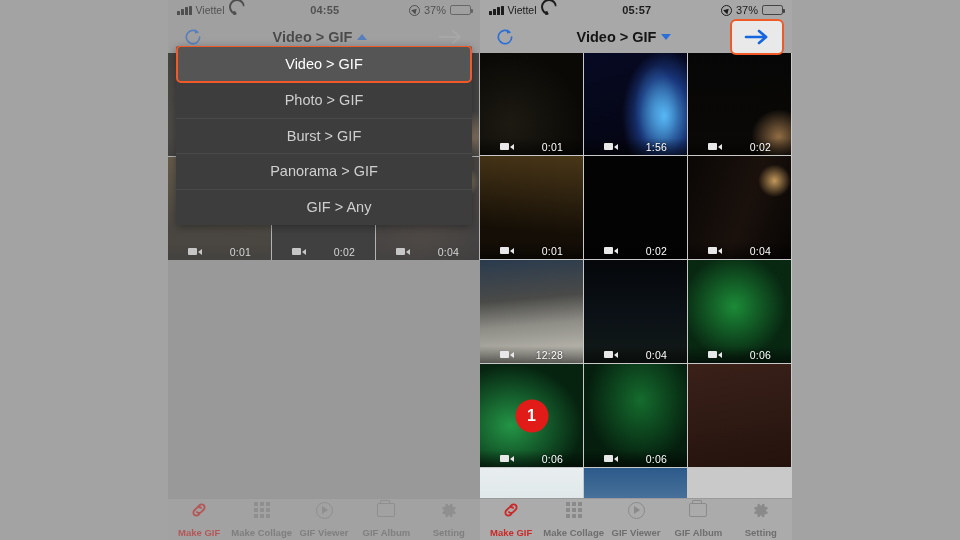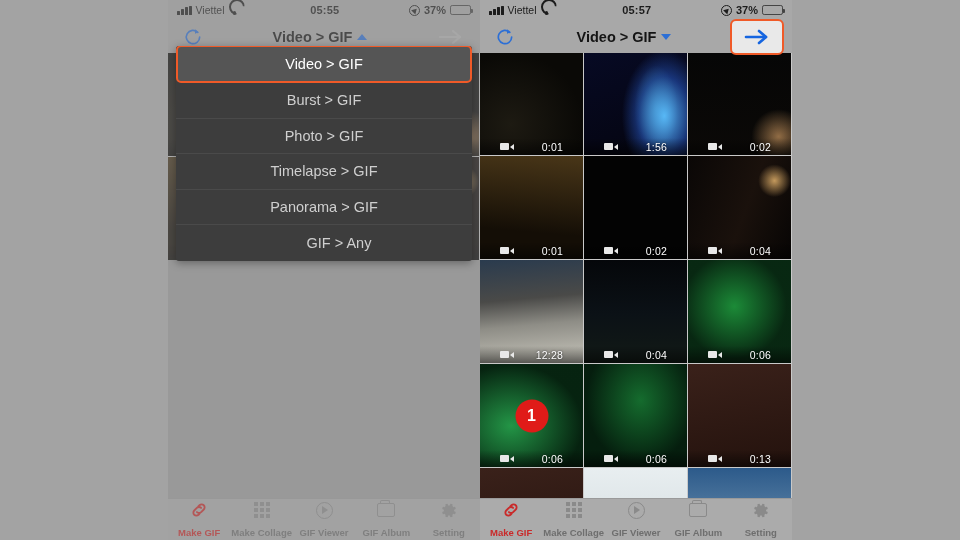--- a/index.html
+++ b/index.html
@@ -65,21 +65,21 @@
     width:11px; height:11px; border:1.6px solid #1c1c1c; border-radius:50%;
     position:relative;
   }
   .loc-icon::after{
     content:""; position:absolute; left:2.2px; top:2.6px;
     width:0; height:0;
     border-left:3px solid transparent; border-right:3px solid transparent;
     border-bottom:5px solid #1c1c1c;
     transform:rotate(45deg);
   }
-  .batt-pct { font-size:11px; font-weight:bold; }
+  .batt-pct { font-size:11px; font-weight:normal; }
   .batt {
     width:21px; height:10px; border:1.3px solid #444; border-radius:2.2px;
     position:relative; padding:1px;
   }
   .batt::after{
     content:""; position:absolute; right:-3px; top:3px;
     width:1.8px; height:4px; background:#444; border-radius:0 1px 1px 0;
   }
   .batt-fill{ height:100%; width:37%; background:#f0c419; border-radius:1px; }
 
@@ -258,21 +258,21 @@
         <div class="sb-left">
           <span class="bars">
               <i></i>
               <i></i>
               <i></i>
               <i></i>
             </span>
           <span class="carrier">Viettel</span>
           <span class="wifi"></span>
         </div>
-        <div class="sb-mid">05:55</div>
+        <div class="sb-mid">04:55</div>
         <div class="sb-right">
           <span class="loc-icon"></span>
           <span class="batt-pct">37%</span>
           <span class="batt"><span class="batt-fill"></span></span>
         </div>
       </div>
 
       <div class="navbar">
         <div class="nav-refresh">
           <svg width="20" height="20" viewBox="0 0 24 24" fill="none" stroke="#2c6fd6" stroke-width="2" stroke-linecap="round">
@@ -355,27 +355,24 @@
           </div>
         </div>
 
       <div class="dim-overlay"></div>
 
       <div class="dropdown" id="dropdown-left">
           <div class="menu-item active">
             <span>Video &gt; GIF</span>
           </div>
           <div class="menu-item">
+            <span>Photo &gt; GIF</span>
+          </div>
+          <div class="menu-item">
             <span>Burst &gt; GIF</span>
-          </div>
-          <div class="menu-item">
-            <span>Photo &gt; GIF</span>
-          </div>
-          <div class="menu-item">
-            <span>Timelapse &gt; GIF</span>
           </div>
           <div class="menu-item">
             <span>Panorama &gt; GIF</span>
           </div>
           <div class="menu-item">
             <span>GIF &gt; Any</span>
           </div>
         </div>
 
       <div class="tabbar" id="tabs-left">
@@ -577,30 +574,20 @@
             <div class="meta">
               <span class="vid-icon">
                 <span class="body"></span>
                 <span class="lens"></span>
               </span>
               <span class="dur">0:06</span>
             </div>
           </div>
           <div class="cell">
             <div class="thumb t-brown"></div>
-            <div class="meta">
-              <span class="vid-icon">
-                <span class="body"></span>
-                <span class="lens"></span>
-              </span>
-              <span class="dur">0:13</span>
-            </div>
-          </div>
-          <div class="cell">
-            <div class="thumb t-brown"></div>
           </div>
           <div class="cell">
             <div class="thumb t-white"></div>
           </div>
           <div class="cell">
             <div class="thumb t-blue"></div>
           </div>
         </div>
 
       <div class="tabbar" id="tabs-right">

